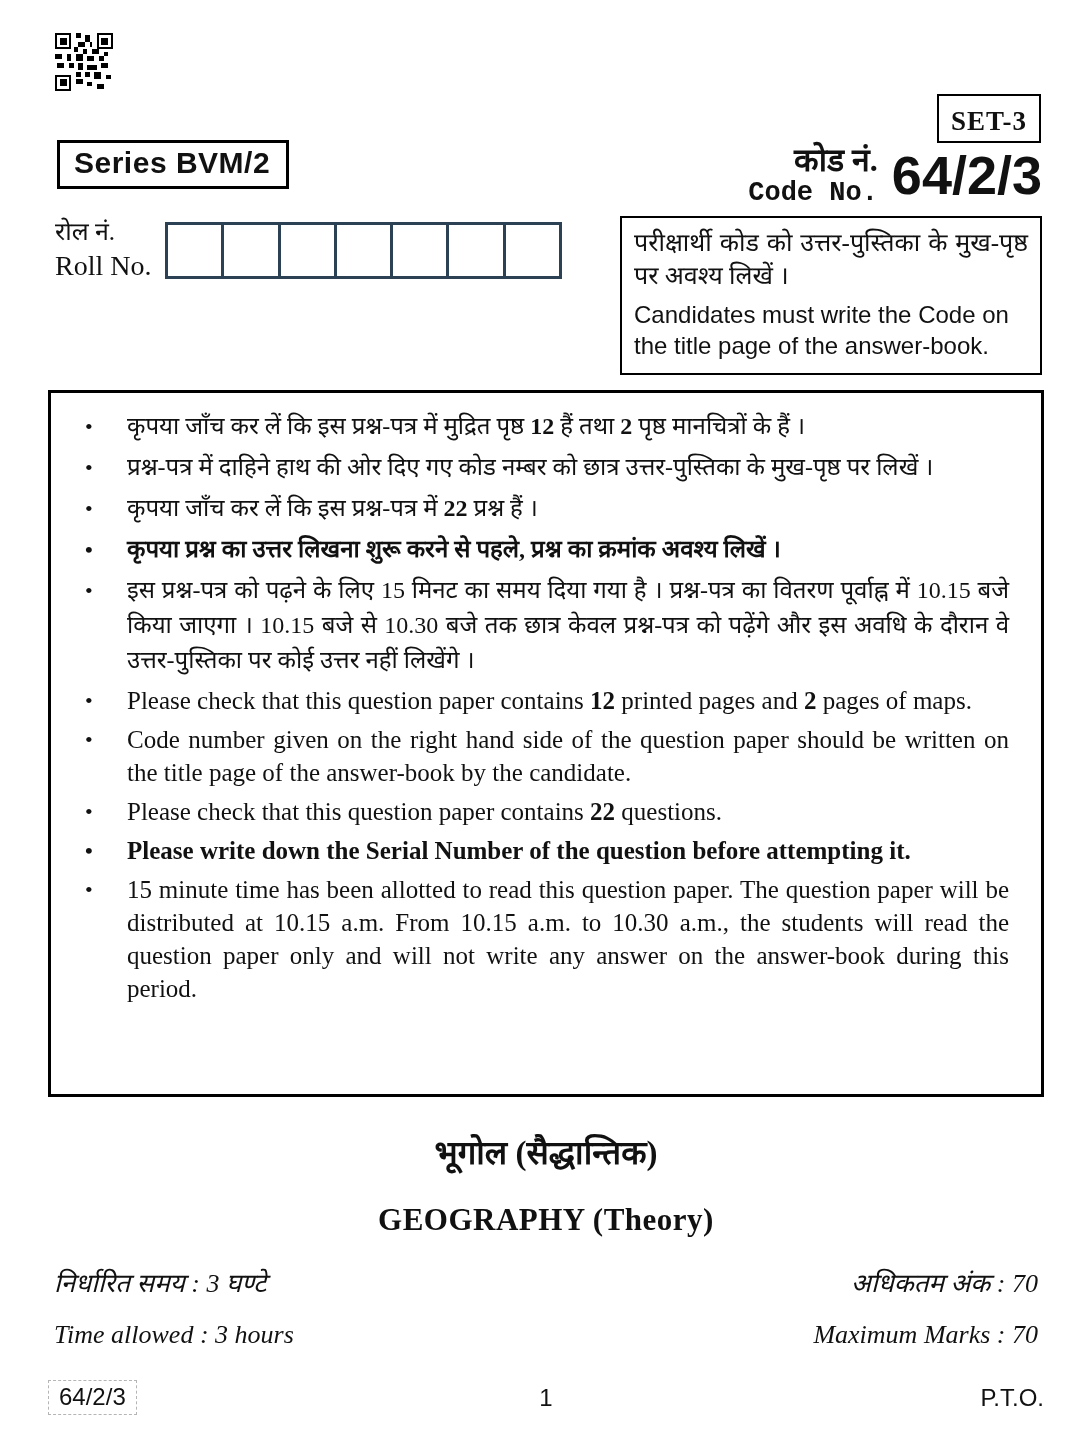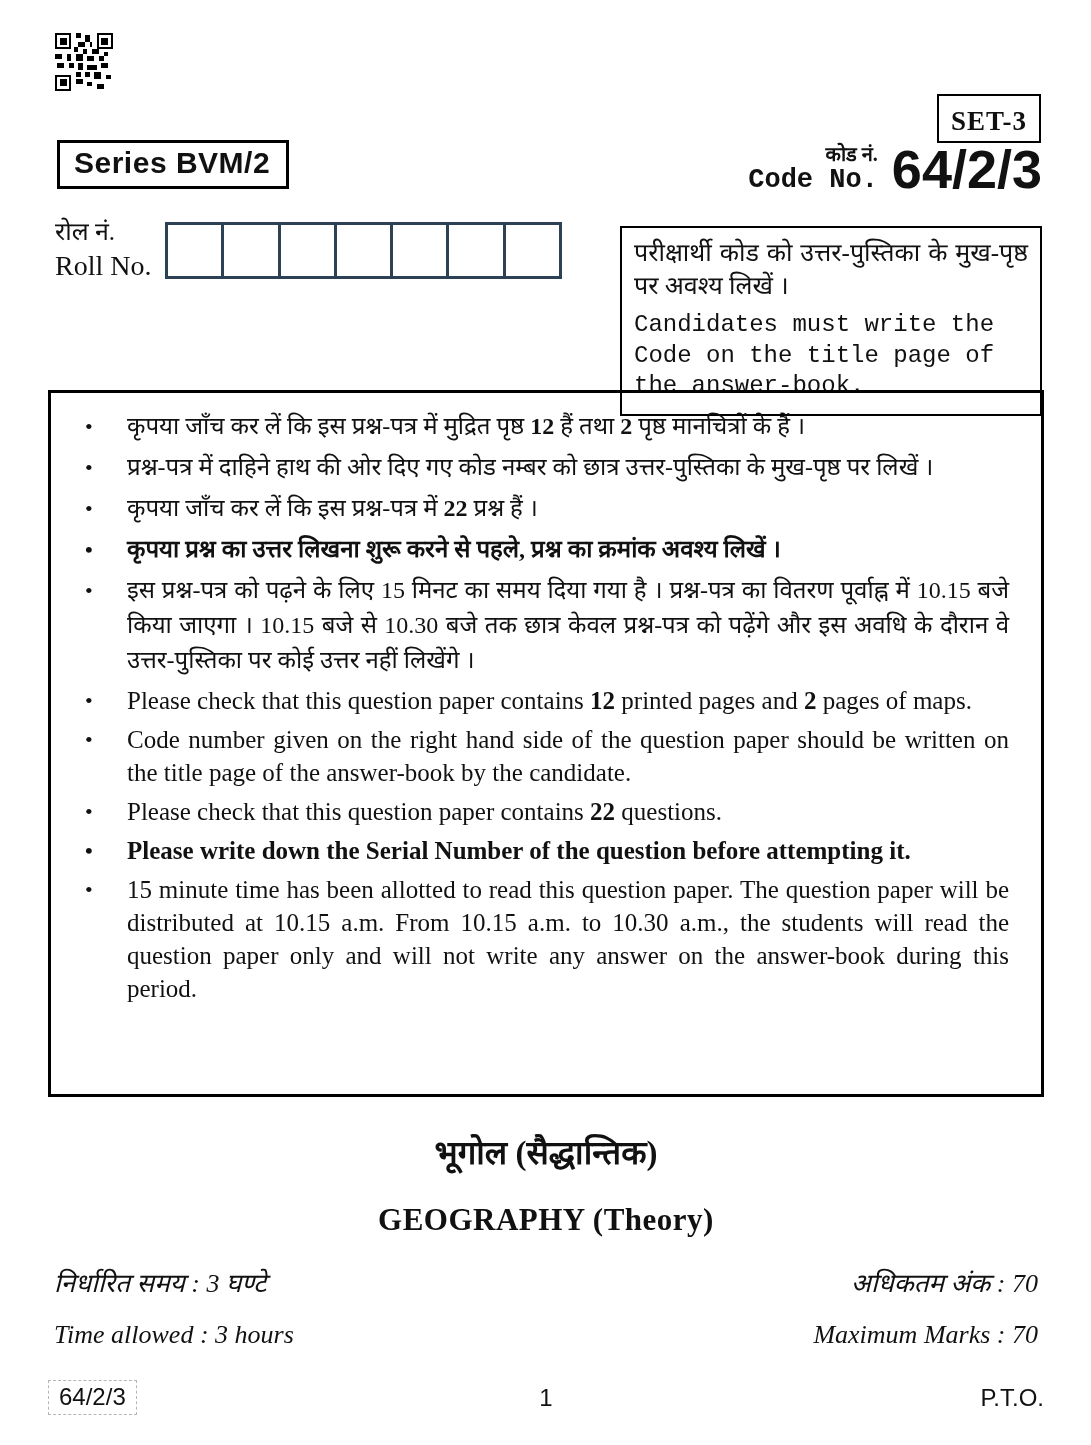--- a/index.html
+++ b/index.html
@@ -25,47 +25,47 @@
     position:absolute; right:50px; top:94px;
     border:2px solid #000; padding:10px 12px 4px;
     font-family:"Liberation Serif",serif;
     font-weight:bold; font-size:27px; letter-spacing:1px;
   }
   .code-area {
     position:absolute; right:49px; top:142px;
     display:flex; align-items:center; gap:14px;
   }
   .code-labels { text-align:right; }
-  .code-label-hi { font-size:20px; font-weight:bold; line-height:1.15; }
+  .code-label-hi { font-size:32px; font-weight:bold; line-height:1.15; }
   .code-label-en {
     font-family:Liberation Mono, monospace;
     font-weight:bold; font-size:27px; line-height:1.1;
   }
   .code-value {
     font-family:"Liberation Sans","DejaVu Sans",sans-serif;
     font-weight:bold; font-size:54px; line-height:1;
   }
   .roll-area { position:absolute; left:55px; top:216px; display:flex; }
   .roll-labels { width:100px; }
   .roll-label-hi { font-size:25px; line-height:1.3; }
   .roll-label-en { font-size:28px; line-height:1.2; }
   .roll-boxes {
     display:flex; margin-left:10px; margin-top:6px;
     width:397px; height:57px;
     border:3px solid #2d4154; background:#fff;
   }
   .roll-boxes .cell { flex:1; border-left:3px solid #2d4154; }
   .roll-boxes .cell:first-child { border-left:none; }
   .note-box {
-    position:absolute; left:620px; top:226px; width:422px;
+    position:absolute; left:620px; top:216px; width:422px;
     border:2px solid #000; padding:8px 12px 12px;
   }
   .note-hi { font-size:25px; line-height:1.32; text-align:justify; }
   .note-en {
-    font-family:Liberation Mono, monospace;
+    font-family:Liberation Sans, sans-serif;
     font-size:24px; line-height:1.28; margin-top:8px;
   }
   
   .content { position:absolute; left:48px; top:390px; width:996px; }
   .instruction-box {
     border:3px solid #000;
     padding:16px 32px 8px 28px;
     min-height:707px;
   }
   .bullet-row { display:flex; margin-bottom:6px; }

